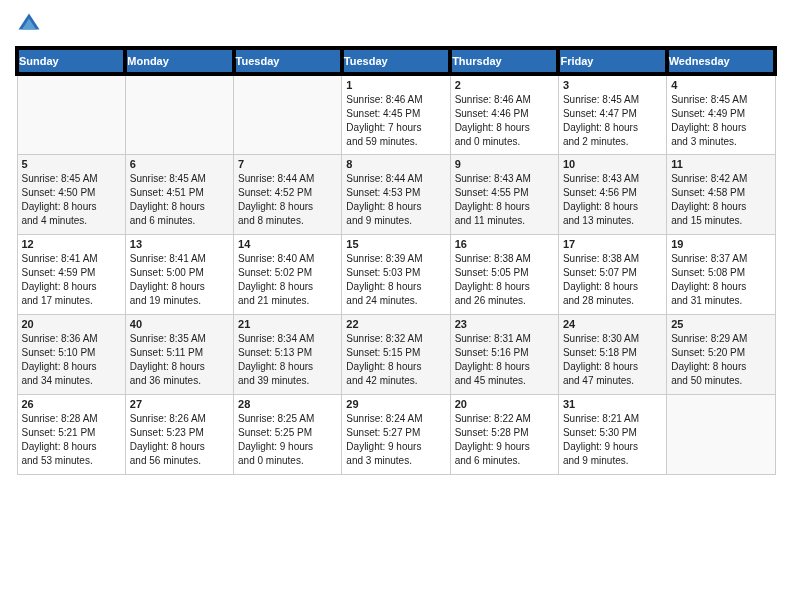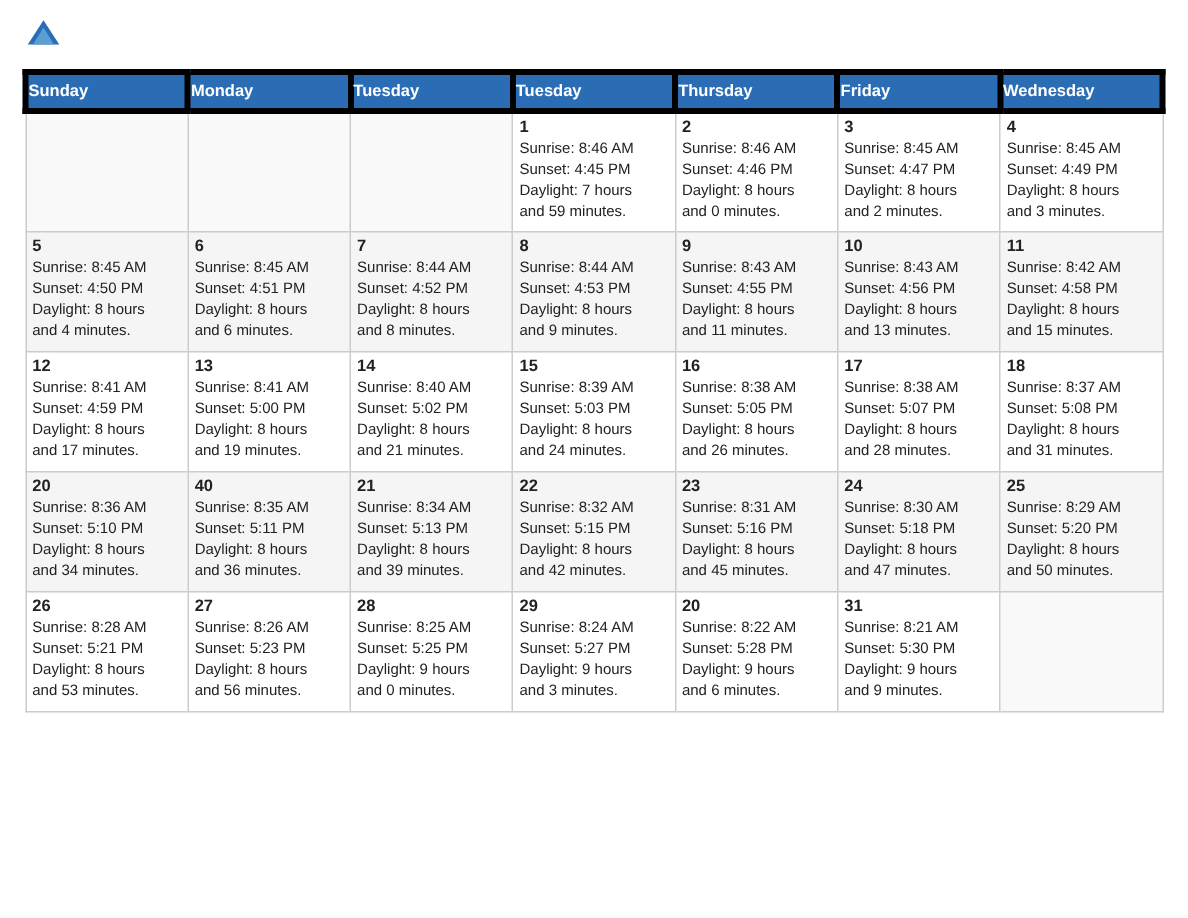--- a/index.html
+++ b/index.html
@@ -202,21 +202,21 @@
           </td>
           <td>
             <span class="day-num">16</span>
             <div class="day-detail">Sunrise: 8:38 AM<br>Sunset: 5:05 PM<br>Daylight: 8 hours<br>and 26 minutes.</div>
           </td>
           <td>
             <span class="day-num">17</span>
             <div class="day-detail">Sunrise: 8:38 AM<br>Sunset: 5:07 PM<br>Daylight: 8 hours<br>and 28 minutes.</div>
           </td>
           <td>
-            <span class="day-num">18</span>
+            <span class="day-num">19</span>
             <div class="day-detail">Sunrise: 8:37 AM<br>Sunset: 5:08 PM<br>Daylight: 8 hours<br>and 31 minutes.</div>
           </td>
         </tr>
         <tr>
           <td>
             <span class="day-num">20</span>
             <div class="day-detail">Sunrise: 8:36 AM<br>Sunset: 5:10 PM<br>Daylight: 8 hours<br>and 34 minutes.</div>
           </td>
           <td>
             <span class="day-num">40</span>

